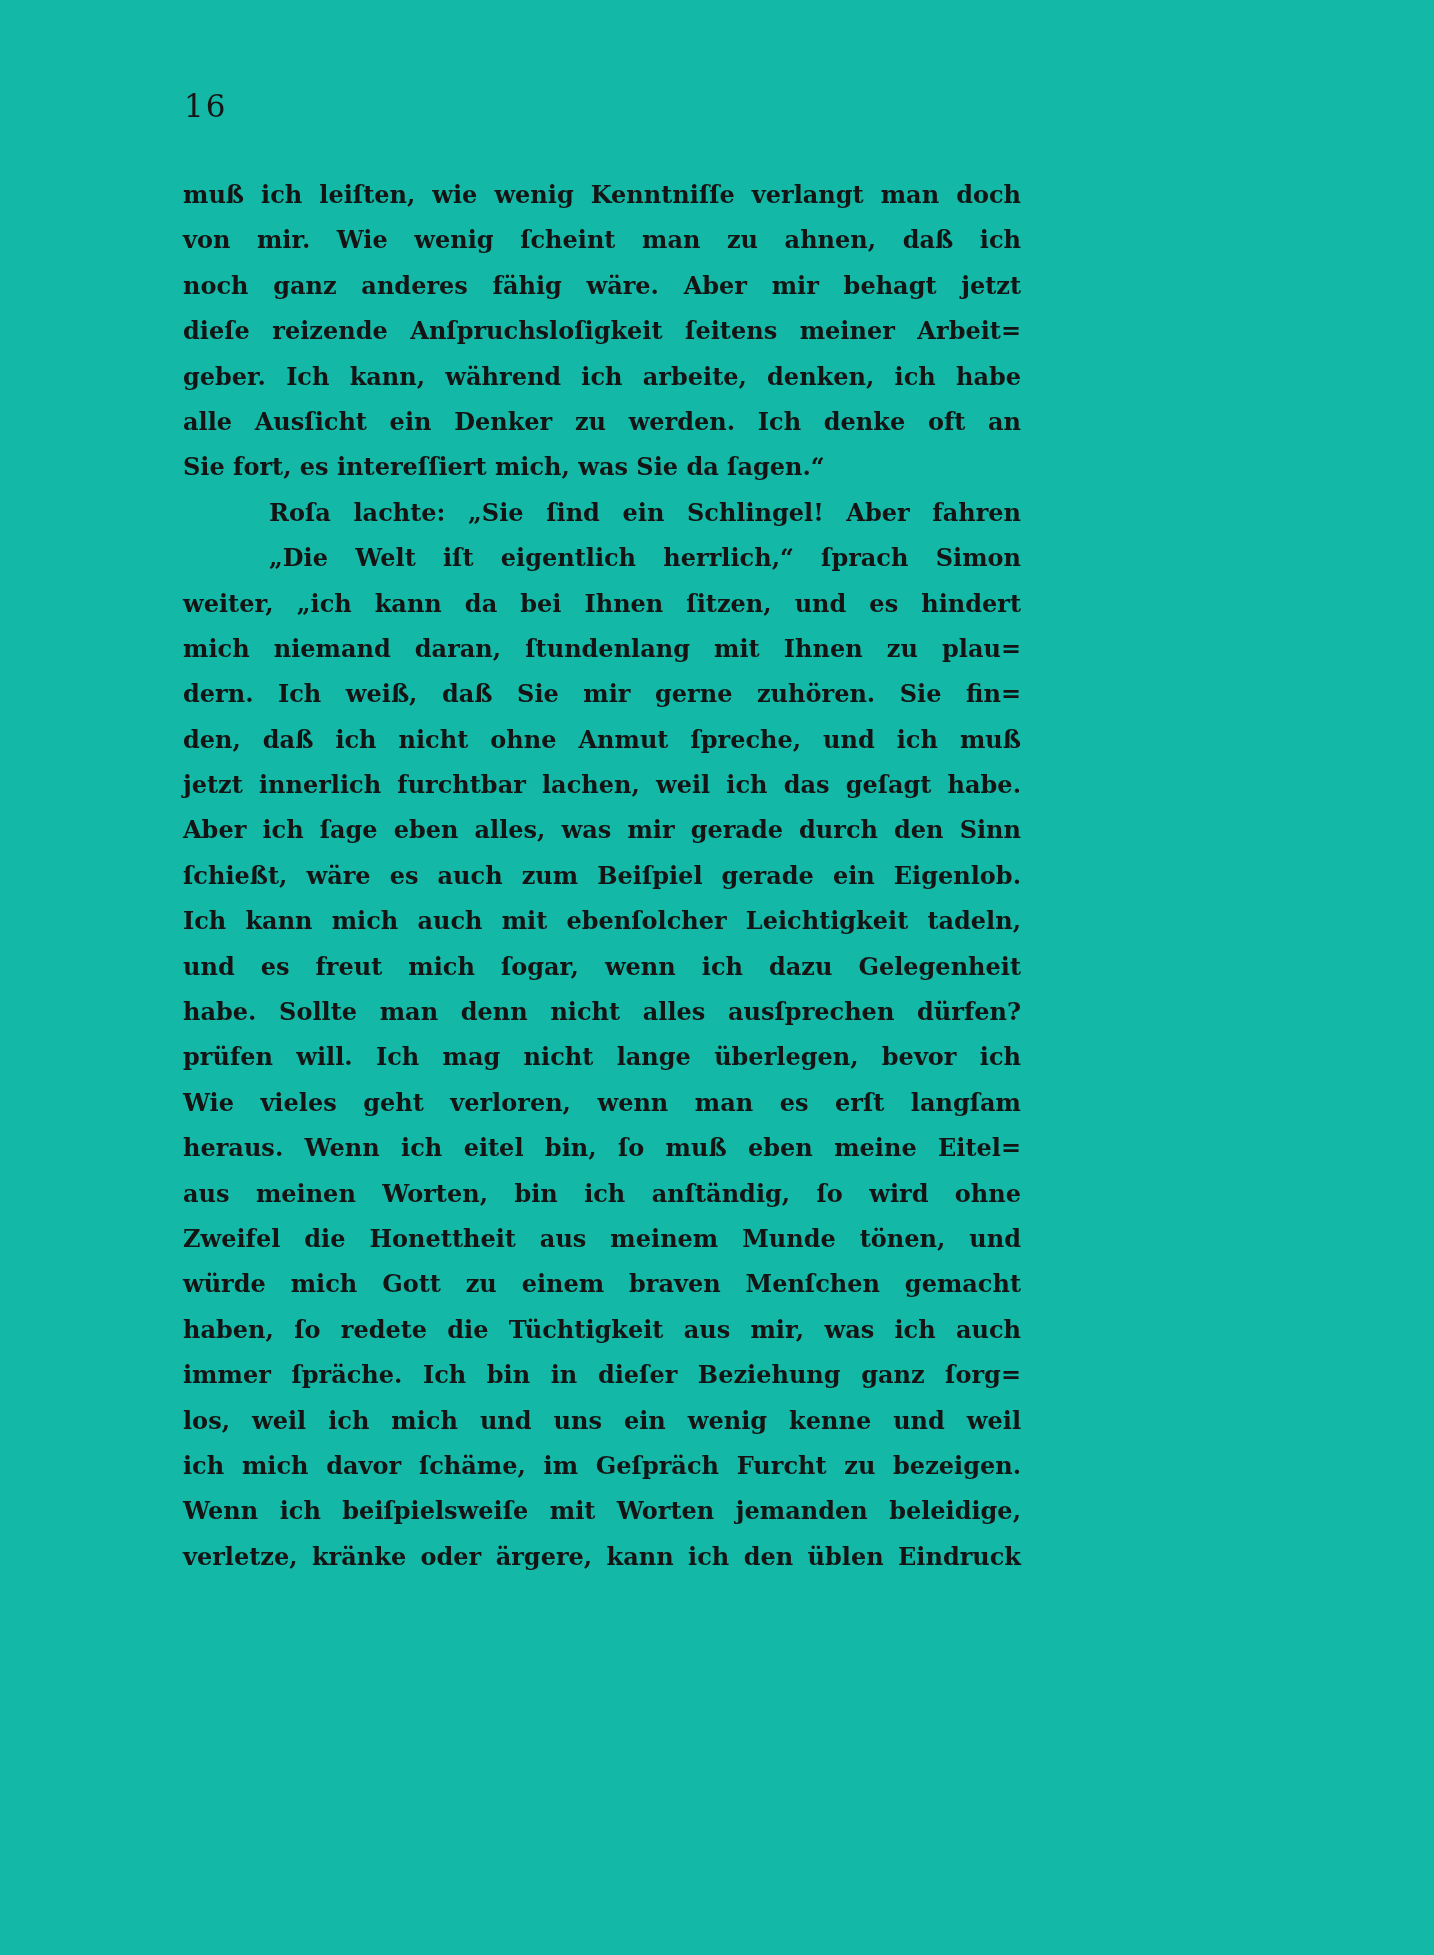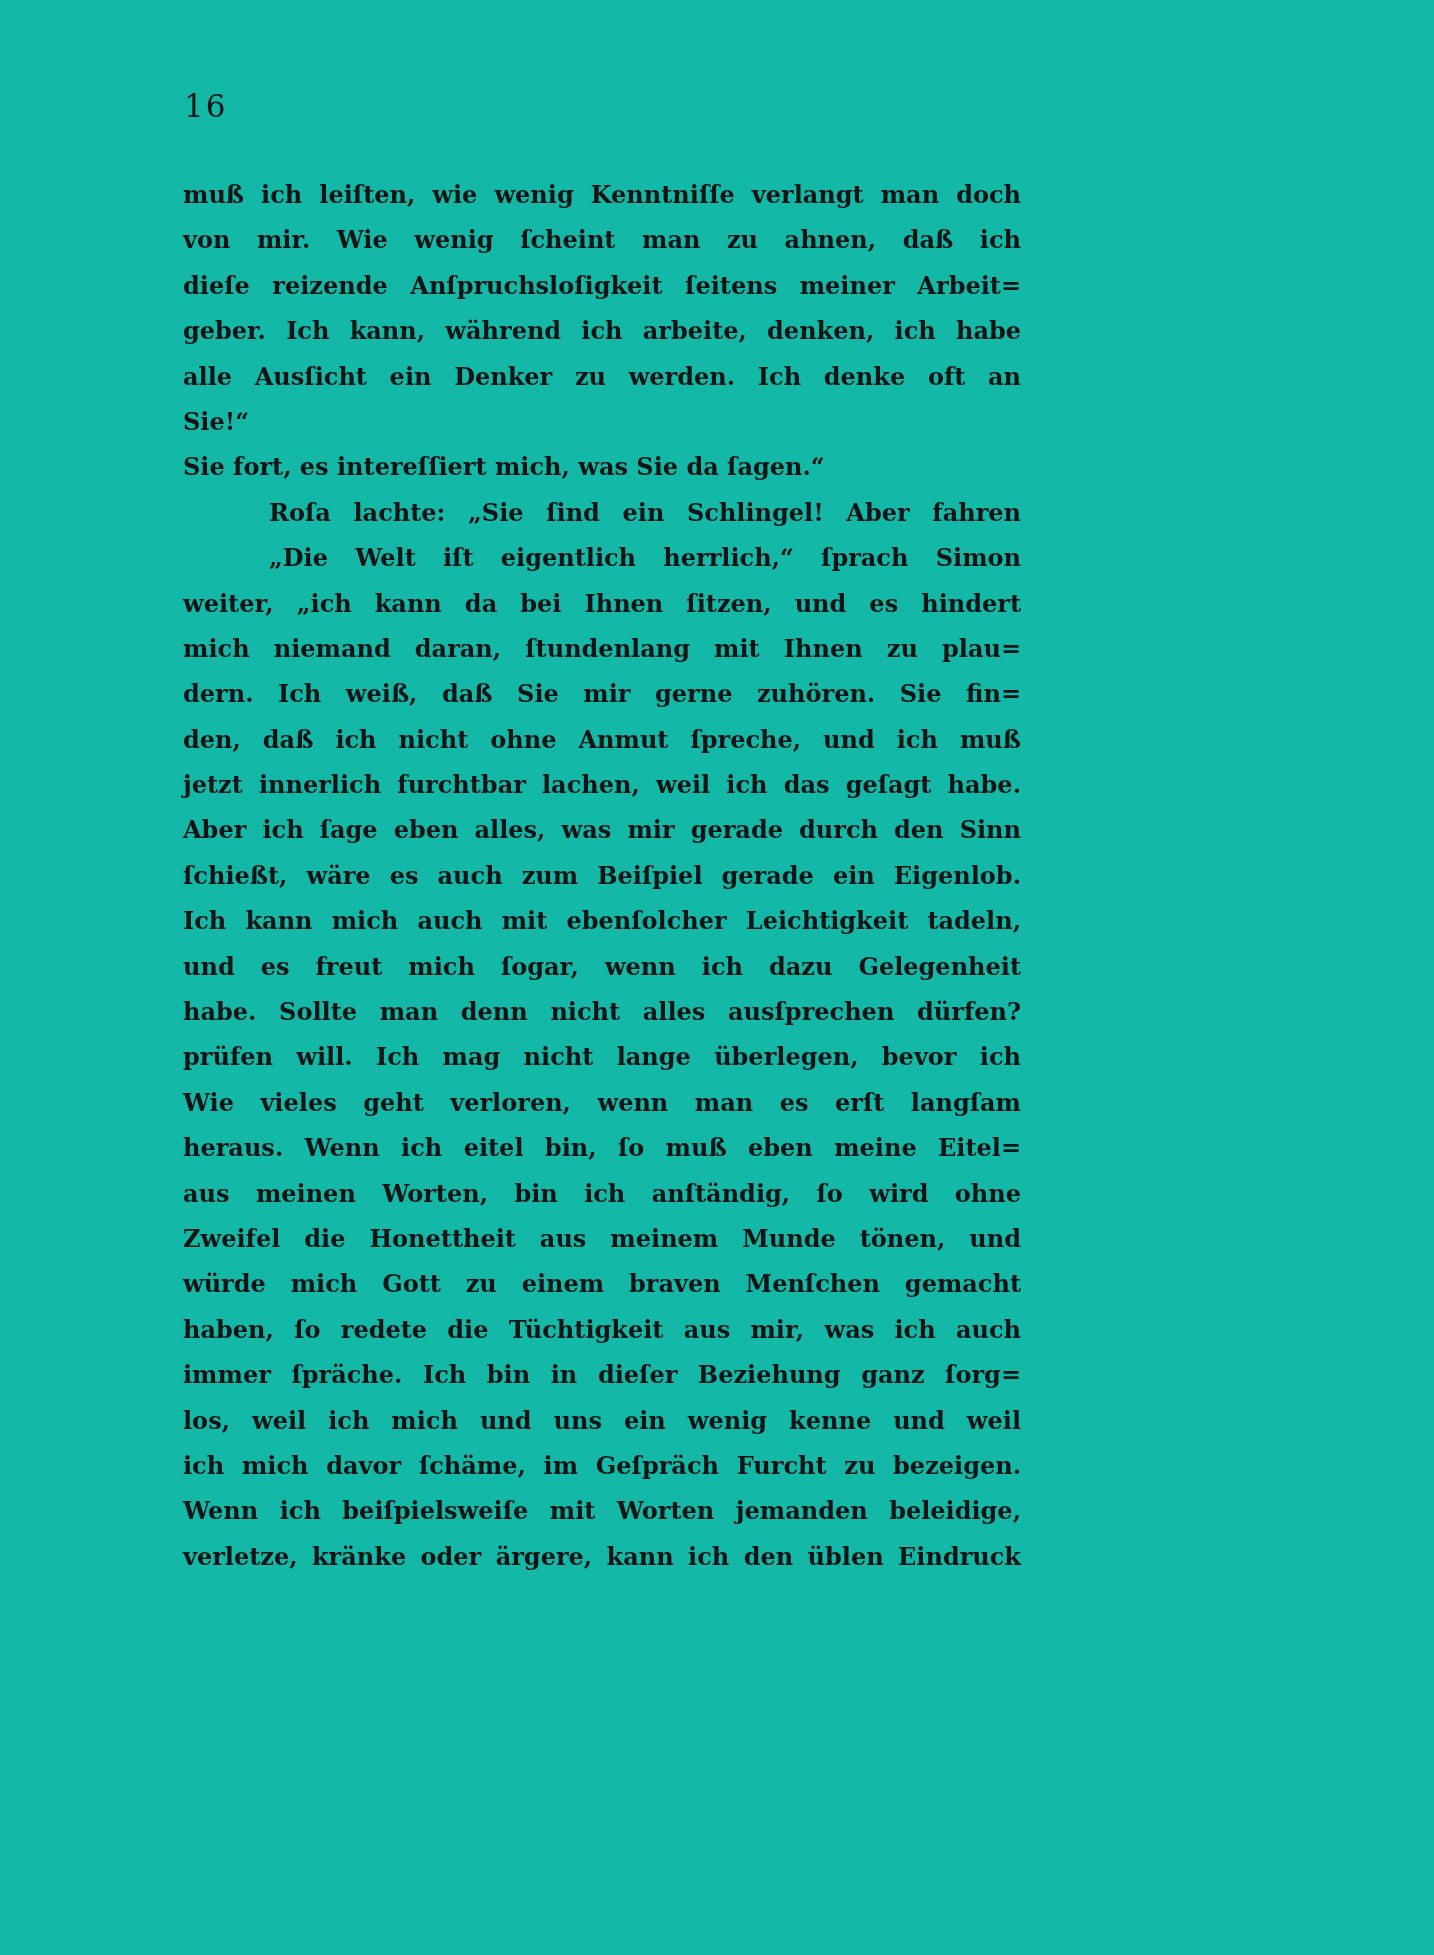--- a/index.html
+++ b/index.html
@@ -51,24 +51,24 @@
   }
 </style>
 </head>
 <body>
 
 <div class="page">
   <div class="page-number">16</div>
   <div class="text-column">
       <div class="line">muß ich leiſten, wie wenig Kenntniſſe verlangt man doch</div>
       <div class="line">von mir. Wie wenig ſcheint man zu ahnen, daß ich</div>
+      <div class="line">noch ganz anderes fähig wäre. Aber mir behagt jetzt</div>
       <div class="line">dieſe reizende Anſpruchsloſigkeit ſeitens meiner Arbeit=</div>
       <div class="line">geber. Ich kann, während ich arbeite, denken, ich habe</div>
       <div class="line">alle Ausſicht ein Denker zu werden. Ich denke oft an</div>
-      <div class="line flush">Sie!“</div>
       <div class="line flush">Sie fort, es intereſſiert mich, was Sie da ſagen.“</div>
       <div class="line indent">Roſa lachte: „Sie ſind ein Schlingel! Aber fahren</div>
       <div class="line indent">„Die Welt iſt eigentlich herrlich,“ ſprach Simon</div>
       <div class="line">weiter, „ich kann da bei Ihnen ſitzen, und es hindert</div>
       <div class="line">mich niemand daran, ſtundenlang mit Ihnen zu plau=</div>
       <div class="line">dern. Ich weiß, daß Sie mir gerne zuhören. Sie fin=</div>
       <div class="line">den, daß ich nicht ohne Anmut ſpreche, und ich muß</div>
       <div class="line">jetzt innerlich furchtbar lachen, weil ich das geſagt habe.</div>
       <div class="line">Aber ich ſage eben alles, was mir gerade durch den Sinn</div>
       <div class="line">ſchießt, wäre es auch zum Beiſpiel gerade ein Eigenlob.</div>

